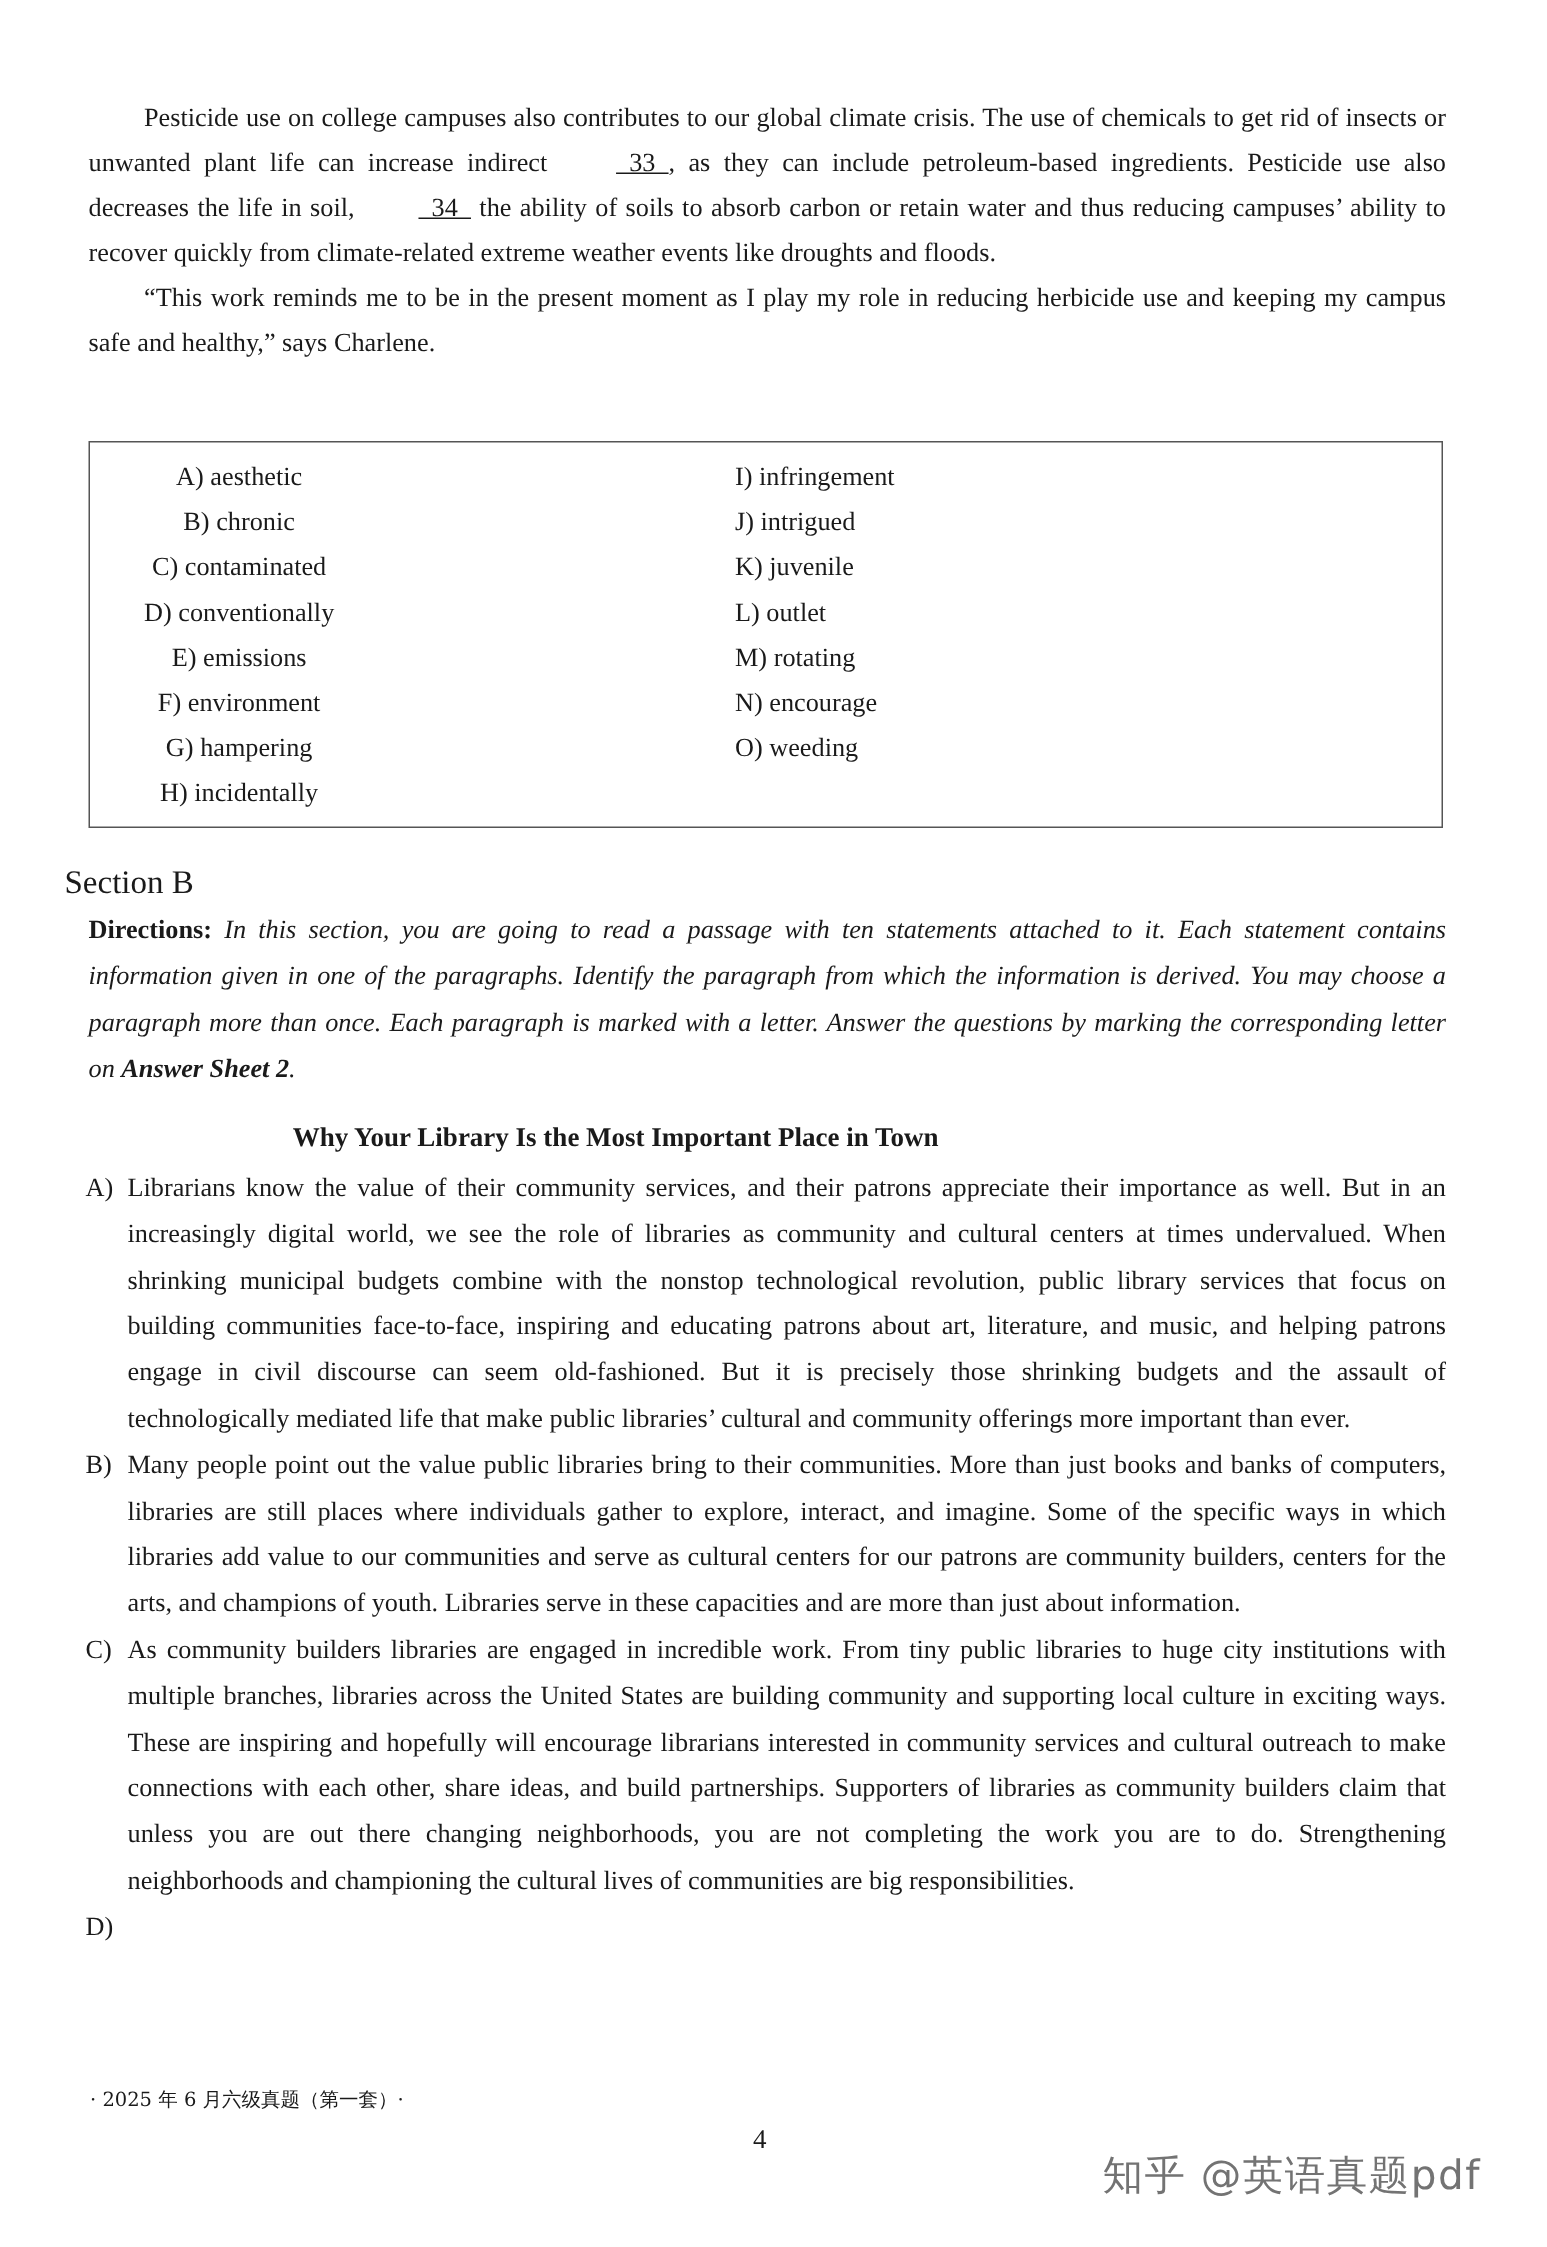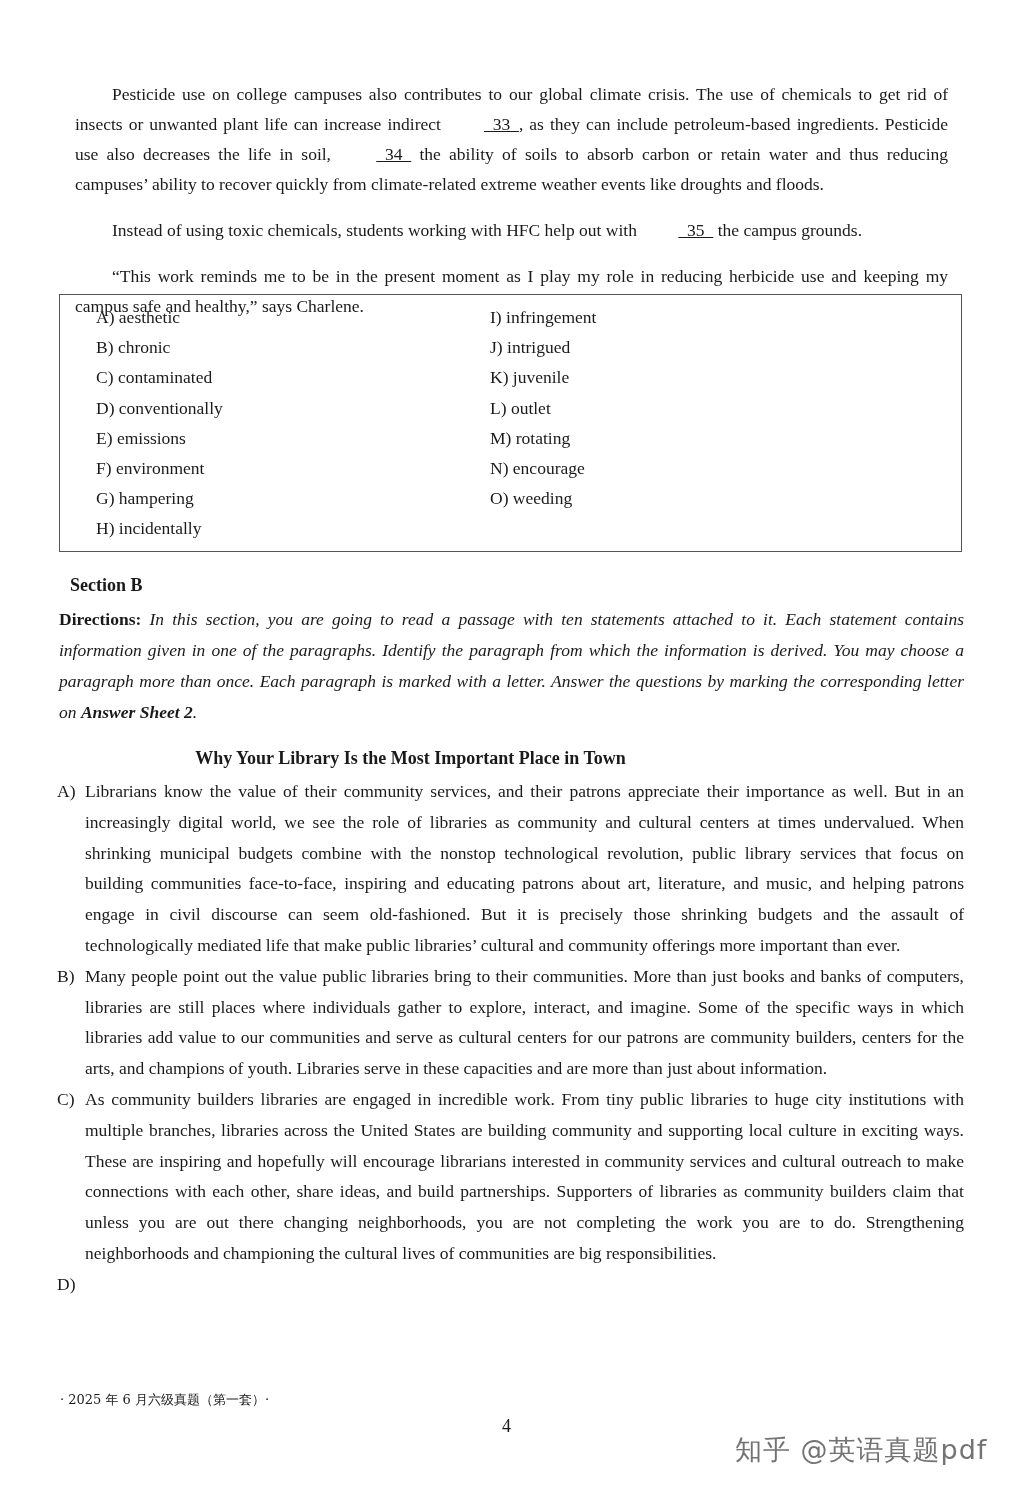--- a/index.html
+++ b/index.html
@@ -1,48 +1,47 @@
 <!DOCTYPE html>
 <html><head>
 <meta charset="utf-8">
 <style>
   html, body { margin: 0; padding: 0; }
   body {
     width: 1031px; height: 1498px; background: #ffffff; position: relative; overflow: hidden;
     font-family: "Liberation Serif", "DejaVu Serif", serif; color: #1a1a1a;
   }
   .page { position: absolute; left: 59px; top: 63px; width: 905px; }
-  .para { font-size: 17.5px; line-height: 30px; text-align: justify; margin: 16px; }
+  .para { font-size: 17.5px; line-height: 30px; text-align: justify; margin: 0; }
   .indent { text-indent: 37px; }
   .blank { text-decoration: underline; display: inline-block; min-width: 50px; text-align: center; white-space: pre; }
   .wordbox {
     position: absolute; left: 59px; top: 294px; width: 903px; height: 258px;
     border: 1px solid #555; box-sizing: border-box;
   }
   .col { position: absolute; top: 7px; font-size: 17.5px; line-height: 30.2px; }
-  .col.left { left: 36px; }
+  .col.left { left: 36px; text-align: center; }
   .col.right { left: 430px; }
-  .section-title { position: absolute; left: 70px; top: 575px; font-weight: bold; font-size: 18px; }
+  .section-title { position: absolute; left: 43px; top: 575px; font-weight: normal; font-size: 22px; }
   .directions { position: absolute; left: 59px; top: 604px; width: 905px; font-size: 17.5px; line-height: 31px; text-align: justify; font-style: italic; }
   .directions b { font-style: normal; margin-top: 35px; }
   .directions .sheet { font-weight: bold; font-style: italic; }
   .passage-title { position: absolute; left: 0; width: 821px; top: 748px; text-align: center; font-weight: bold; font-size: 18px; }
   .passage { position: absolute; left: 59px; top: 776px; width: 905px; }
   .p-item { position: relative; padding-left: 26px; font-size: 17.5px; line-height: 30.8px; text-align: justify; margin: 0; }
   .p-item .letter { position: absolute; left: -2px; top: 0; }
   .footer-left { position: absolute; left: 60px; top: 1391px; font-size: 13px; font-family: "DejaVu Serif", serif; }
   .footer-page { position: absolute; left: 502px; top: 1416px; font-size: 18px; }
   .watermark { position: absolute; left: 735px; top: 1432px; font-size: 27px; color: #737373; font-family: "DejaVu Sans", sans-serif; letter-spacing: 1px; }
 </style>
 </head>
 <body>
 
 <div class="page">
   <p class="para indent"><span>Pesticide use on college campuses also contributes to our global climate crisis. The use of chemicals to get rid of insects or unwanted plant life can increase indirect </span><span class="blank">  33  </span><span>, as they can include petroleum-based ingredients. Pesticide use also decreases the life in soil, </span><span class="blank">  34  </span><span> the ability of soils to absorb carbon or retain water and thus reducing campuses’ ability to recover quickly from climate-related extreme weather events like droughts and floods.</span></p>
-  <p class="para indent"><span>Instead of using toxic chemicals, students working with HFC help out with </span><span class="blank">  35  </span><span> the campus grounds.</span></p>
   <p class="para indent">“This work reminds me to be in the present moment as I play my role in reducing herbicide use and keeping my campus safe and healthy,” says Charlene.</p>
 </div>
 
 <div class="wordbox">
   <div class="col left">
     <div>A) aesthetic</div>
     <div>B) chronic</div>
     <div>C) contaminated</div>
     <div>D) conventionally</div>
     <div>E) emissions</div>

